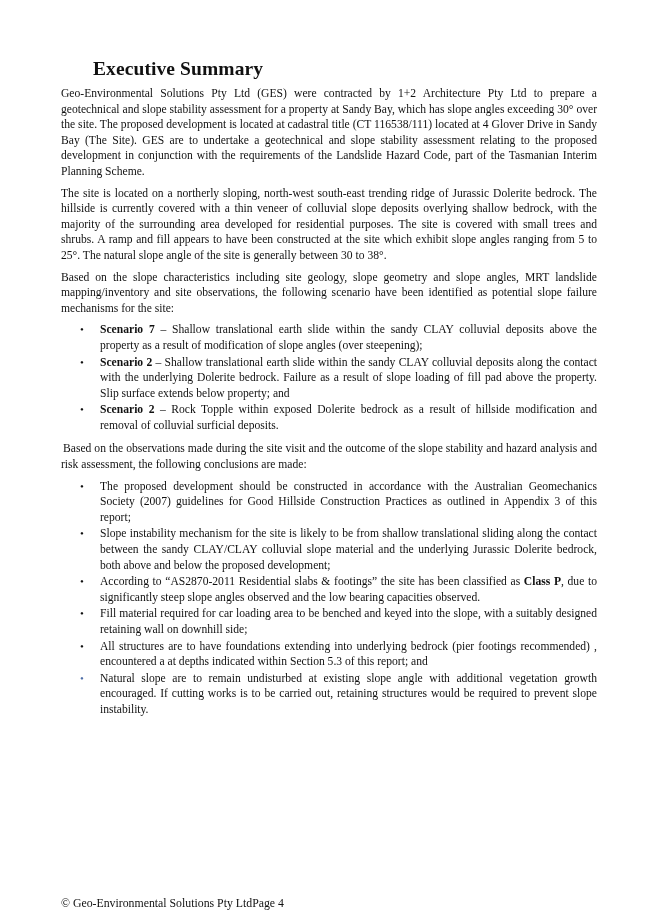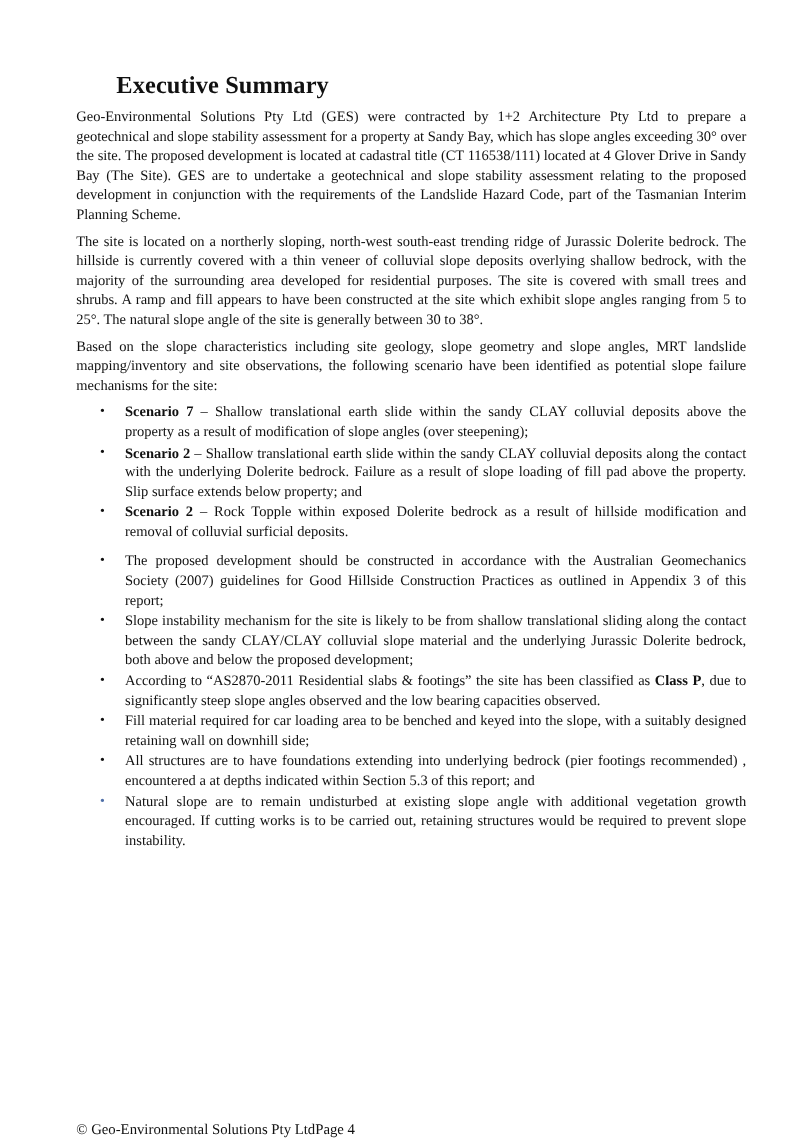--- a/index.html
+++ b/index.html
@@ -52,20 +52,21 @@
       <li>
         <span class="bullet">•</span>
         <b>Scenario 2</b><span> – Shallow translational earth slide within the sandy CLAY colluvial deposits along the contact with the underlying Dolerite bedrock. Failure as a result of slope loading of fill pad above the property. Slip surface extends below property; and</span>
       </li>
       <li>
         <span class="bullet">•</span>
         <b>Scenario 2</b><span> – Rock Topple within exposed Dolerite bedrock as a result of hillside modification and removal of colluvial surficial deposits.</span>
       </li>
     </ul>
 
+    <p class="indent1">Based on the observations made during the site visit and the outcome of the slope stability and hazard analysis and risk assessment, the following conclusions are made:</p>
 
     <ul>
       <li>
         <span class="bullet">•</span>
         <span>The proposed development should be constructed in accordance with the Australian Geomechanics Society (2007) guidelines for Good Hillside Construction Practices as outlined in Appendix 3 of this report;</span>
       </li>
       <li>
         <span class="bullet">•</span>
         <span>Slope instability mechanism for the site is likely to be from shallow translational sliding along the contact between the sandy CLAY/CLAY colluvial slope material and the underlying Jurassic Dolerite bedrock, both above and below the proposed development;</span>
       </li>

